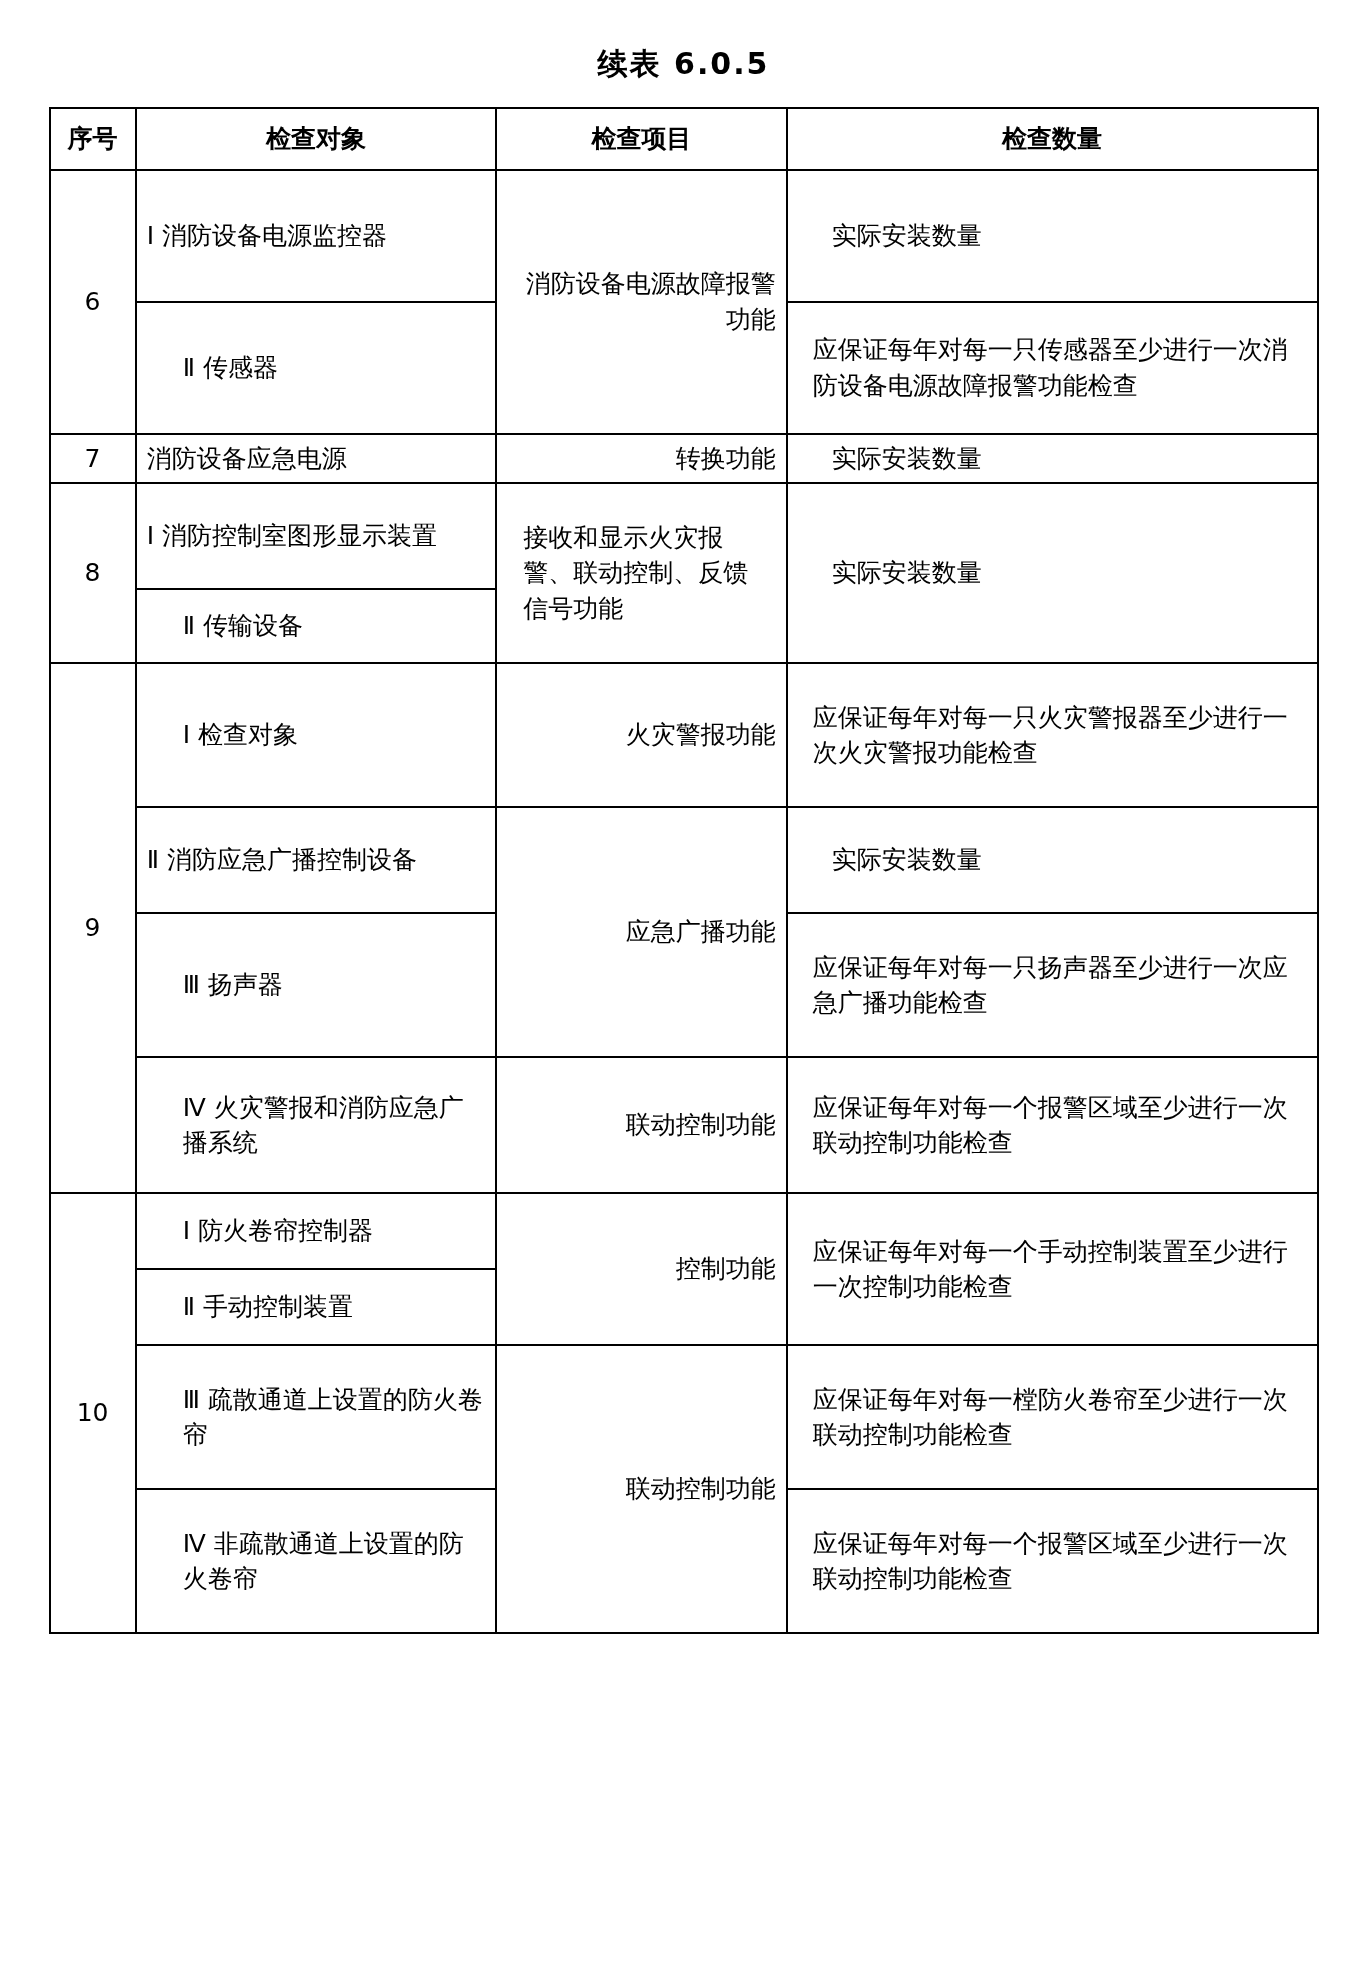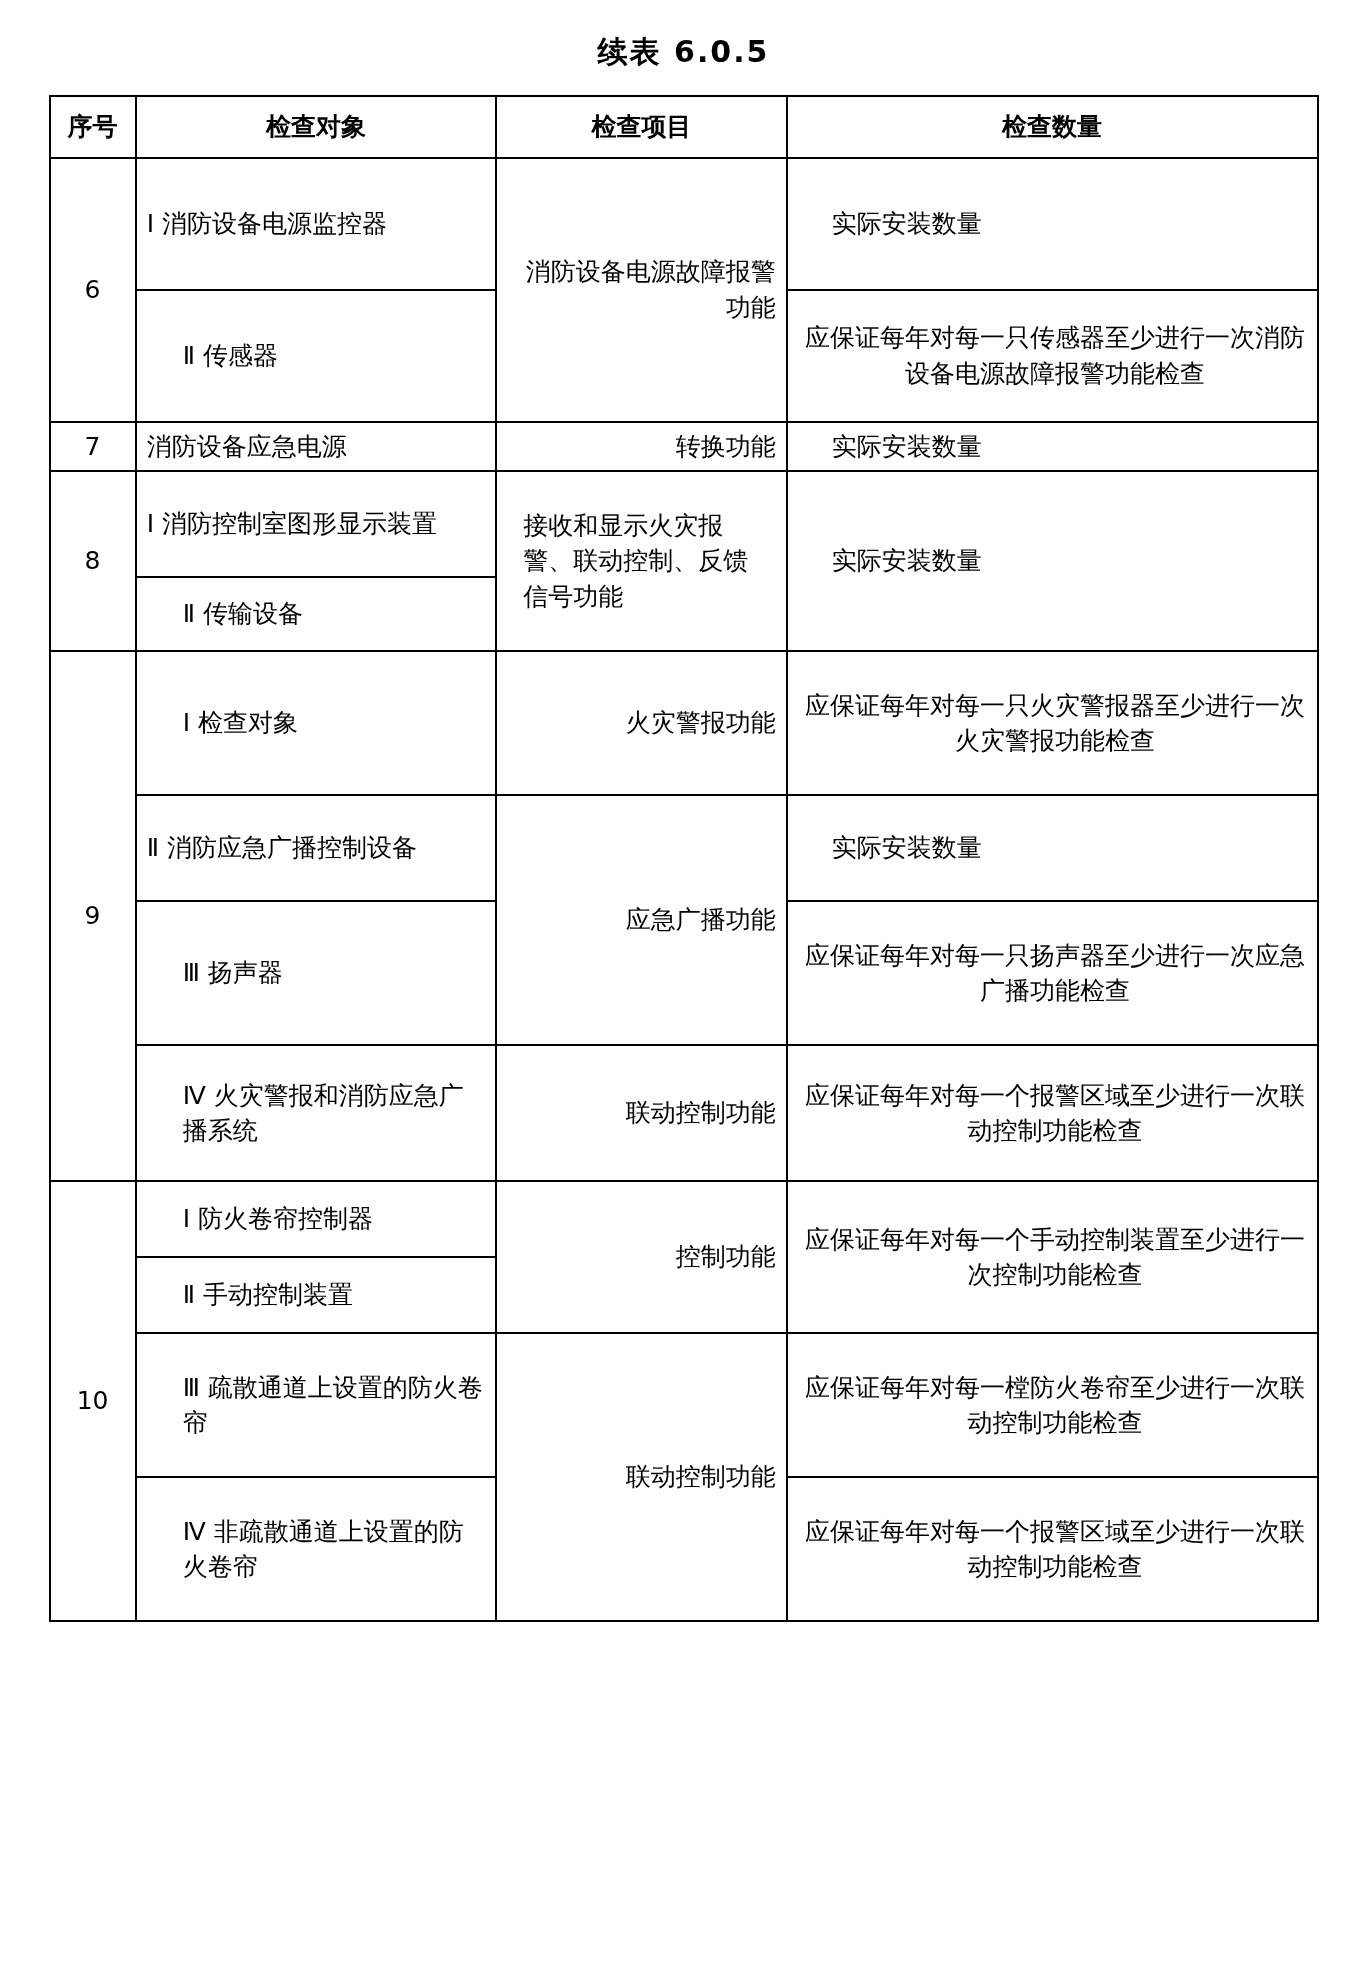--- a/index.html
+++ b/index.html
@@ -20,21 +20,21 @@
     width: 1367px;
     height: 1971px;
     box-sizing: border-box;
     padding: 0;
   }
   .page-title {
     text-align: center;
     font-size: 30px;
     font-weight: bold;
     letter-spacing: 2px;
-    margin-top: 32px;
+    margin-top: 44px;
     margin-bottom: 22px;
     font-family: "DejaVu Sans", "Liberation Sans", sans-serif;
   }
   table.inspect-table {
     border-collapse: collapse;
     margin: 0 auto;
     width: 1270px;
     table-layout: fixed;
     background: #fff;
   }
@@ -82,22 +82,22 @@
   td.c-qty {
     text-align: left;
     padding-left: 36px;
     padding-right: 18px;
   }
   td.c-qty.center {
     text-align: left;
     padding-left: 44px;
   }
   td.c-qty.multi {
-    text-align: center;
-    padding-left: 16px;
+    text-align: left;
+    padding-left: 25px;
   }
   .tall { height: 118px; }
 </style>
 </head>
 <body>
 
 <div class="page">
 
   <div class="page-title">续表 6.0.5</div>
 

